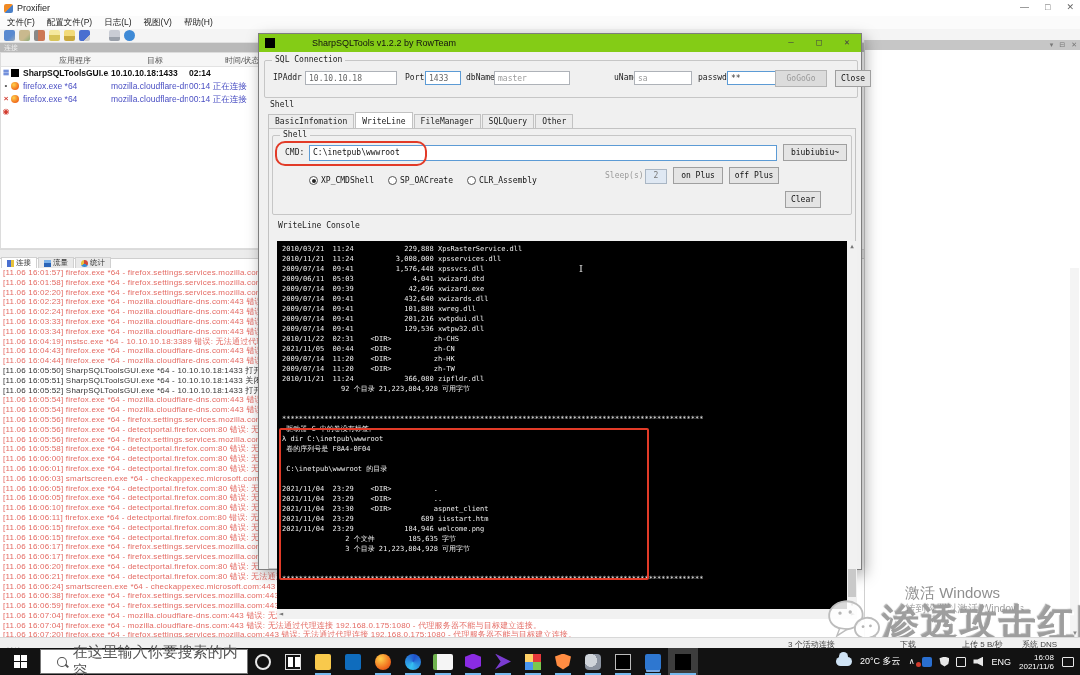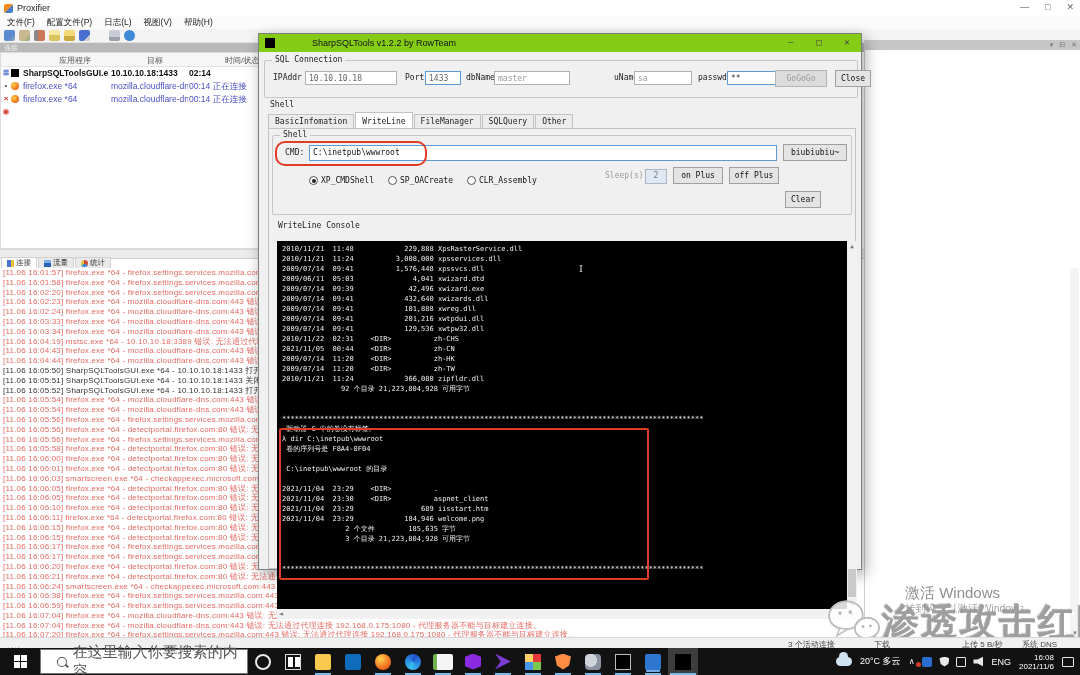--- a/index.html
+++ b/index.html
@@ -66,21 +66,21 @@
   .px-log{position:absolute;left:0;top:268px;width:1080px;height:369px;background:#fff;overflow:hidden;z-index:1;}
   .log-line{height:9.8px;line-height:9.8px;font-size:8px;white-space:nowrap;padding-left:3px;letter-spacing:.2px;}
   .log-line.r{color:#e46a63;} .log-line.k{color:#333;}
   .px-logscroll{position:absolute;right:1px;top:268px;width:9px;height:369px;background:#f4f4f4;z-index:6;}
   .px-logscroll .arr{position:absolute;left:2px;font-size:6px;color:#888;}
   .px-logscroll .a-dn{bottom:1px;}
 
   .px-statusbar{position:absolute;left:0;top:637px;width:1080px;height:11px;background:#f0f0f0;border-top:1px solid #d8d8d8;font-size:8px;color:#444;z-index:60;}
   .sb-ready{position:absolute;left:6px;top:8px;}
   .sb-active{position:absolute;left:788px;top:1px;}
-  .sb-down{position:absolute;left:874px;top:1px;}
+  .sb-down{position:absolute;left:900px;top:1px;}
   .sb-up{position:absolute;left:962px;top:1px;}
   .sb-dns{position:absolute;left:1022px;top:1px;}
 
   
   .watermark{position:absolute;left:0;top:0;width:1080px;height:675px;pointer-events:none;z-index:50;}
   .wm-activate{position:absolute;left:905px;top:584px;font-size:15px;color:#8f8f8f;}
   .wm-activate2{position:absolute;left:905px;top:602px;font-size:10.5px;color:#a2a2a2;text-align:center;}
   .wm-brand{position:absolute;left:882px;top:598px;font-size:37px;font-weight:bold;letter-spacing:2px;color:#9e9e9e;
     text-shadow:2px 2px 1px rgba(255,255,255,.95),-1px -1px 1px rgba(110,110,110,.55);white-space:nowrap;}
   .wm-logo{position:absolute;left:826px;top:596px;width:56px;height:50px;transform:rotate(-6deg);}
@@ -375,21 +375,21 @@
 
         </div>
         <div class="cmd-anno" style="left:6px;top:12px;"></div>
 
         <div class="groupbox" style="left:3px;top:96px;width:578px;height:340px;border:none;">
           <span class="gb-label" style="top:-4px;left:3px;">WriteLine Console</span>
         </div>
 
         <div class="console">
           <div id="console-text" style="position:absolute;left:0;top:3px;width:568px;">
-              <div class="cline">2010/11/21  11:48            229,888 XpsRasterService.dll</div>
+              <div class="cline">2010/03/21  11:24            229,888 XpsRasterService.dll</div>
               <div class="cline">2010/11/21  11:24          3,008,000 xpsservices.dll</div>
               <div class="cline">2009/07/14  09:41          1,576,448 xpssvcs.dll</div>
               <div class="cline">2009/06/11  05:03              4,041 xwizard.dtd</div>
               <div class="cline">2009/07/14  09:39             42,496 xwizard.exe</div>
               <div class="cline">2009/07/14  09:41            432,640 xwizards.dll</div>
               <div class="cline">2009/07/14  09:41            101,888 xwreg.dll</div>
               <div class="cline">2009/07/14  09:41            201,216 xwtpdui.dll</div>
               <div class="cline">2009/07/14  09:41            129,536 xwtpw32.dll</div>
               <div class="cline">2010/11/22  02:31    &lt;DIR&gt;          zh-CHS</div>
               <div class="cline">2021/11/05  00:44    &lt;DIR&gt;          zh-CN</div>
@@ -400,20 +400,21 @@
               <div class="cline"></div>
               <div class="cline"></div>
               <div class="cline">****************************************************************************************************</div>
               <div class="cline"> 驱动器 C 中的卷没有标签。</div>
               <div class="cline">λ dir C:\inetpub\wwwroot</div>
               <div class="cline"> 卷的序列号是 F8A4-0F04</div>
               <div class="cline"></div>
               <div class="cline"> C:\inetpub\wwwroot 的目录</div>
               <div class="cline"></div>
               <div class="cline">2021/11/04  23:29    &lt;DIR&gt;          .</div>
+              <div class="cline">2021/11/04  23:29    &lt;DIR&gt;          ..</div>
               <div class="cline">2021/11/04  23:30    &lt;DIR&gt;          aspnet_client</div>
               <div class="cline">2021/11/04  23:29                689 iisstart.htm</div>
               <div class="cline">2021/11/04  23:29            184,946 welcome.png</div>
               <div class="cline">               2 个文件        185,635 字节</div>
               <div class="cline">               3 个目录 21,223,804,928 可用字节</div>
               <div class="cline"></div>
               <div class="cline"></div>
               <div class="cline">****************************************************************************************************</div>
               <div class="cline"></div>
             </div>

